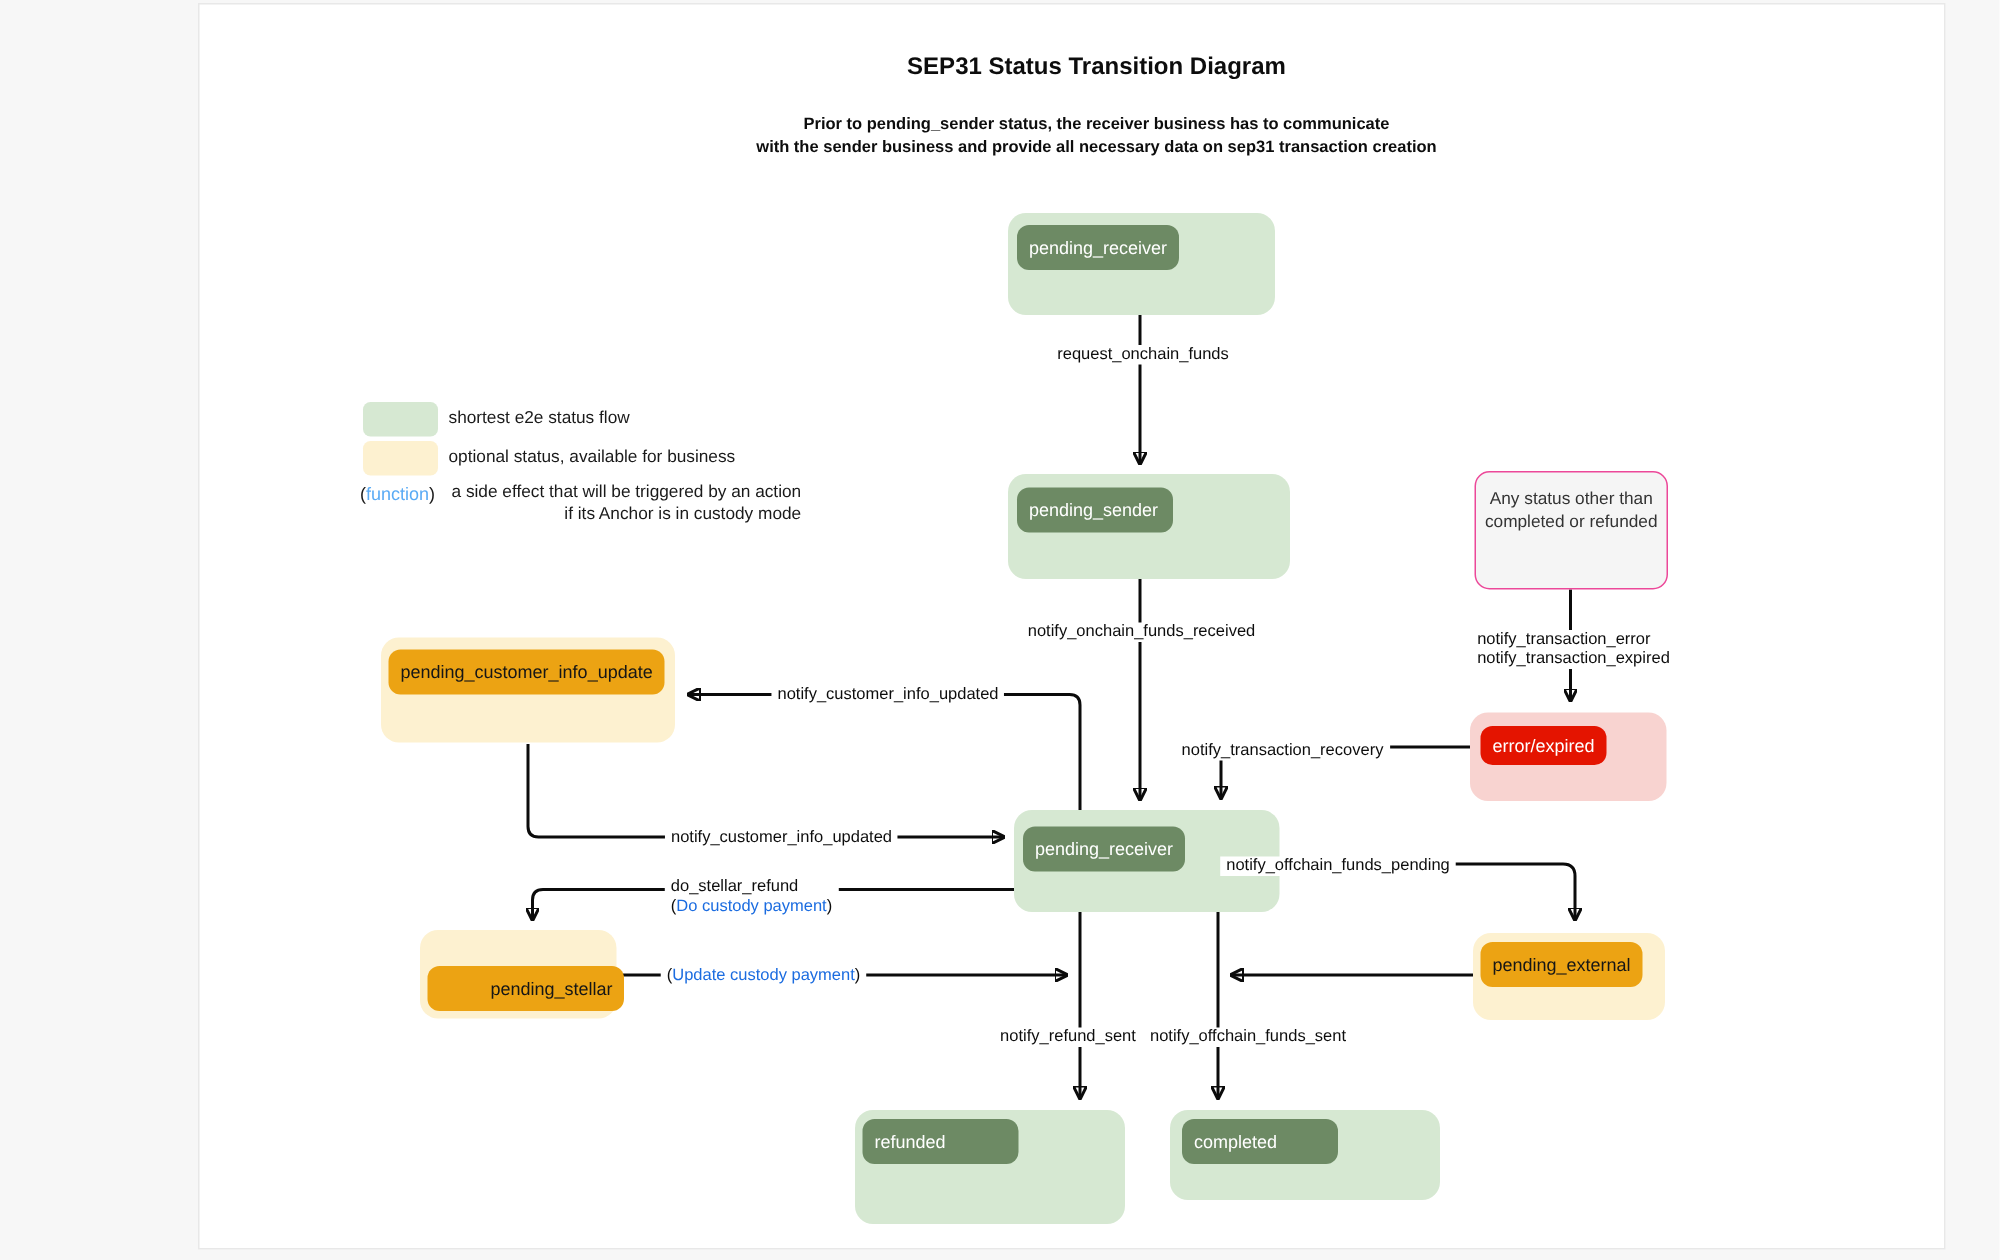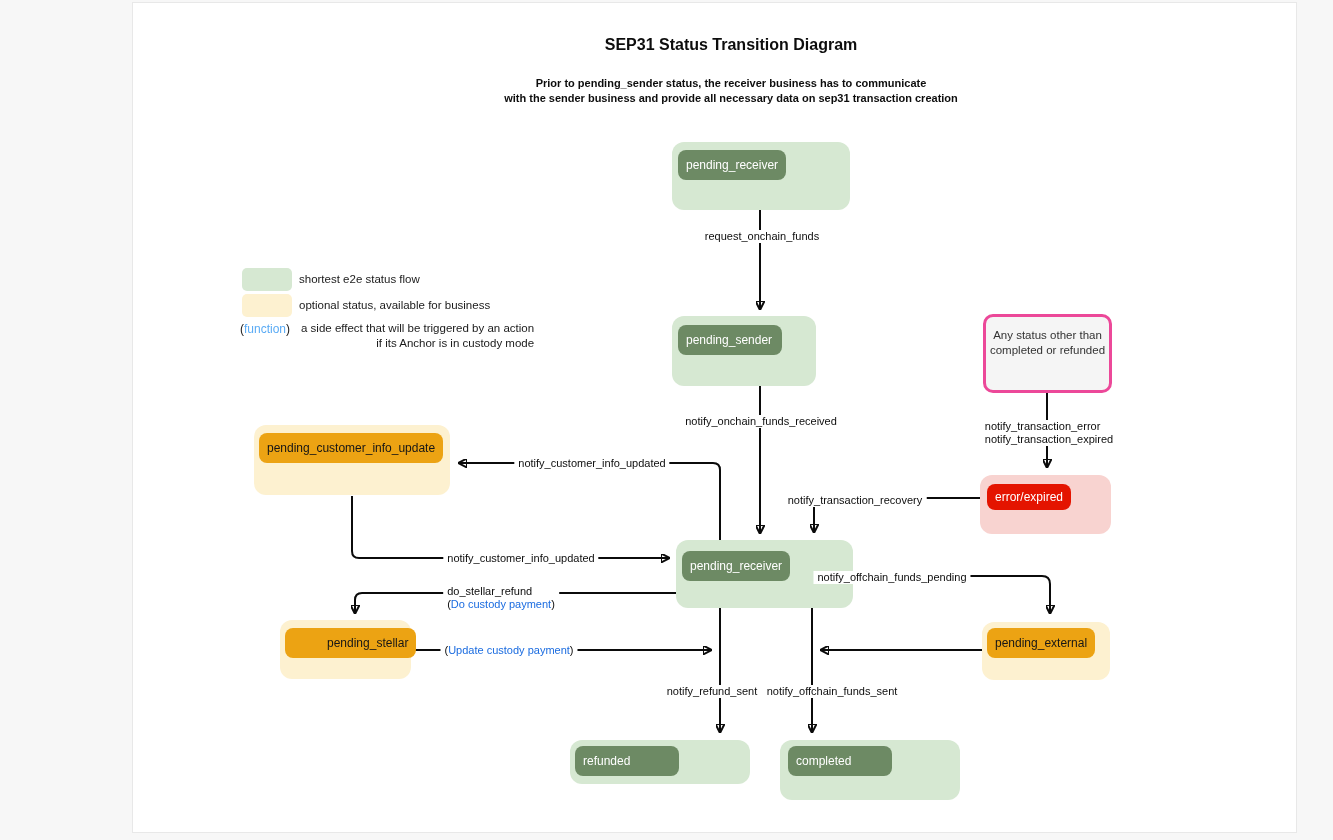--- a/index.html
+++ b/index.html
@@ -33,21 +33,21 @@
   .legend-label { font-size:11.5px; color:#1a1a1a; white-space:nowrap; line-height:23px; }
   .legend-fn { font-size:12px; white-space:nowrap; color:#1a1a1a; }
   .legend-fn .fn-blue { color:var(--function-blue); }
   .legend-desc { font-size:11.5px; color:#1a1a1a; white-space:nowrap; line-height:15px;text-align:right; }
 
   
   .node { position:absolute; border-radius:12px; }
   .node.green { background:var(--green-node-bg); }
   .node.optional { background:var(--optional-node-bg); }
   .node.error { background:var(--error-node-bg); }
-  .node.gray { background:var(--gray-node-bg); border:3px solid #ec4899; border-radius:10px; }
+  .node.gray { background:var(--gray-node-bg); border:1px solid #ec4899; border-radius:10px; }
   .badge {
     position:absolute; height:30px; border-radius:8px;
     display:inline-flex; align-items:center; padding:0 8px;
     font-size:12px; white-space:nowrap;
   }
   .badge.green-badge { background:var(--green-badge-bg); color:#ffffff; min-width:104px; }
   .badge.orange-badge { background:var(--optional-badge-bg); color:#161616; }
   .badge.red-badge { background:var(--error-badge-bg); color:#ffffff; height:26px; }
   .gray-text { font-size:11.5px; color:#333; text-align:center; line-height:15px; padding-top:11px; }
 
@@ -99,21 +99,21 @@
   <path d="M720,608 L720,731" marker-end="url(#arrow)"></path>
   <path d="M812,608 L812,731" marker-end="url(#arrow)"></path>
   <path d="M984,650 L822,650" marker-end="url(#arrow)"></path>
   <path d="M853,576 L1042,576 Q1050,576 1050,584 L1050,612" marker-end="url(#arrow)"></path>
 </svg>
 
 <div class="node green" style="left:672px; top:142px; width:178px; height:68px;">
   <div class="badge green-badge" style="left:6px; top:8px;">pending_receiver</div>
 </div>
 
-<div class="node green" style="left:672px; top:316px; width:144px; height:70px;">
+<div class="node green" style="left:672px; top:316px; width:188px; height:70px;">
   <div class="badge green-badge" style="left:6px; top:9px;">pending_sender</div>
 </div>
 
 <div class="node gray" style="left:983px; top:314px; width:129px; height:79px;">
   <div class="gray-text">
     <div>Any status other than</div>
     <div>completed or refunded</div>
   </div>
 </div>
 
@@ -123,28 +123,28 @@
 
 <div class="node optional" style="left:254px; top:425px; width:196px; height:70px;">
   <div class="badge orange-badge" style="left:5px; top:8px;">pending_customer_info_update</div>
 </div>
 
 <div class="node green" style="left:676px; top:540px; width:177px; height:68px;">
   <div class="badge green-badge" style="left:6px; top:11px;">pending_receiver</div>
 </div>
 
 <div class="node optional" style="left:280px; top:620px; width:131px; height:59px;">
-  <div class="badge orange-badge" style="left:5px; top:8px;padding-left:42px;">pending_stellar</div>
+  <div class="badge orange-badge" style="left:5px; top:24px;padding-left:42px;">pending_stellar</div>
 </div>
 
 <div class="node optional" style="left:982px; top:622px; width:128px; height:58px;">
   <div class="badge orange-badge" style="left:5px; top:6px;">pending_external</div>
 </div>
 
-<div class="node green" style="left:570px; top:740px; width:180px; height:44px;">
+<div class="node green" style="left:570px; top:740px; width:180px; height:76px;">
   <div class="badge green-badge" style="left:5px; top:6px;">refunded</div>
 </div>
 
 <div class="node green" style="left:780px; top:740px; width:180px; height:60px;">
   <div class="badge green-badge" style="left:8px; top:6px;">completed</div>
 </div>
 
 <div class="edge-label ctr" style="left:762px; top:230px;">request_onchain_funds</div>
 <div class="edge-label ctr" style="left:761px; top:415px;">notify_onchain_funds_received</div>
 <div class="edge-label ctr" style="left:1049px; top:420px;">

